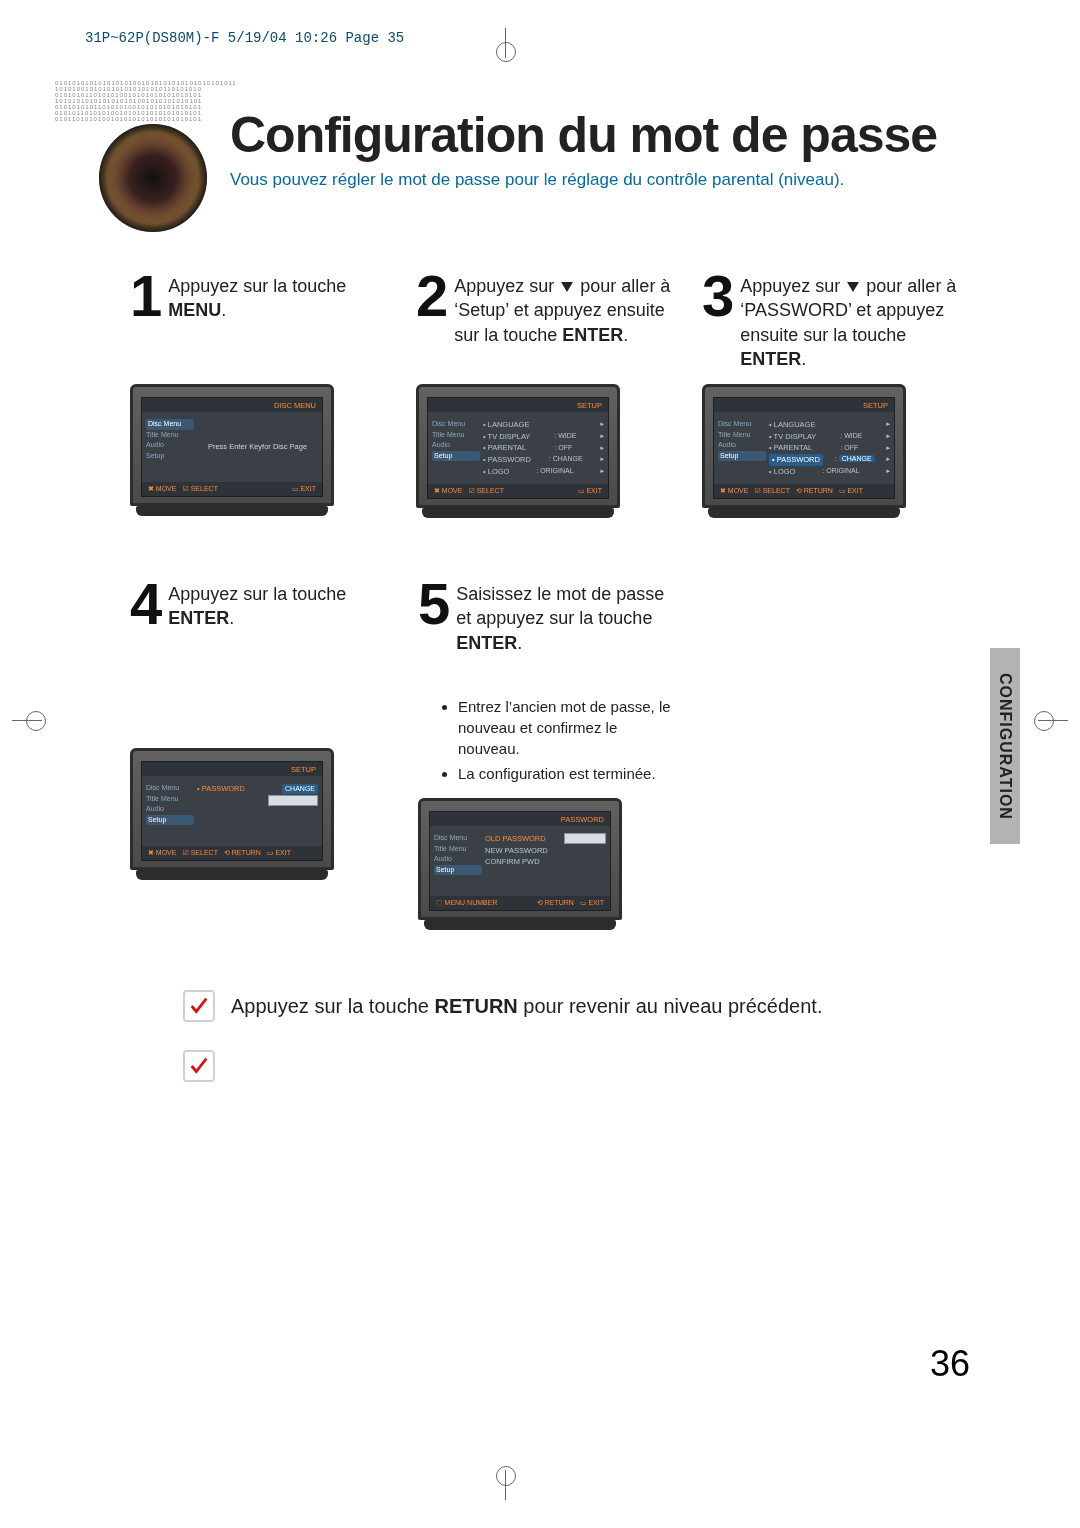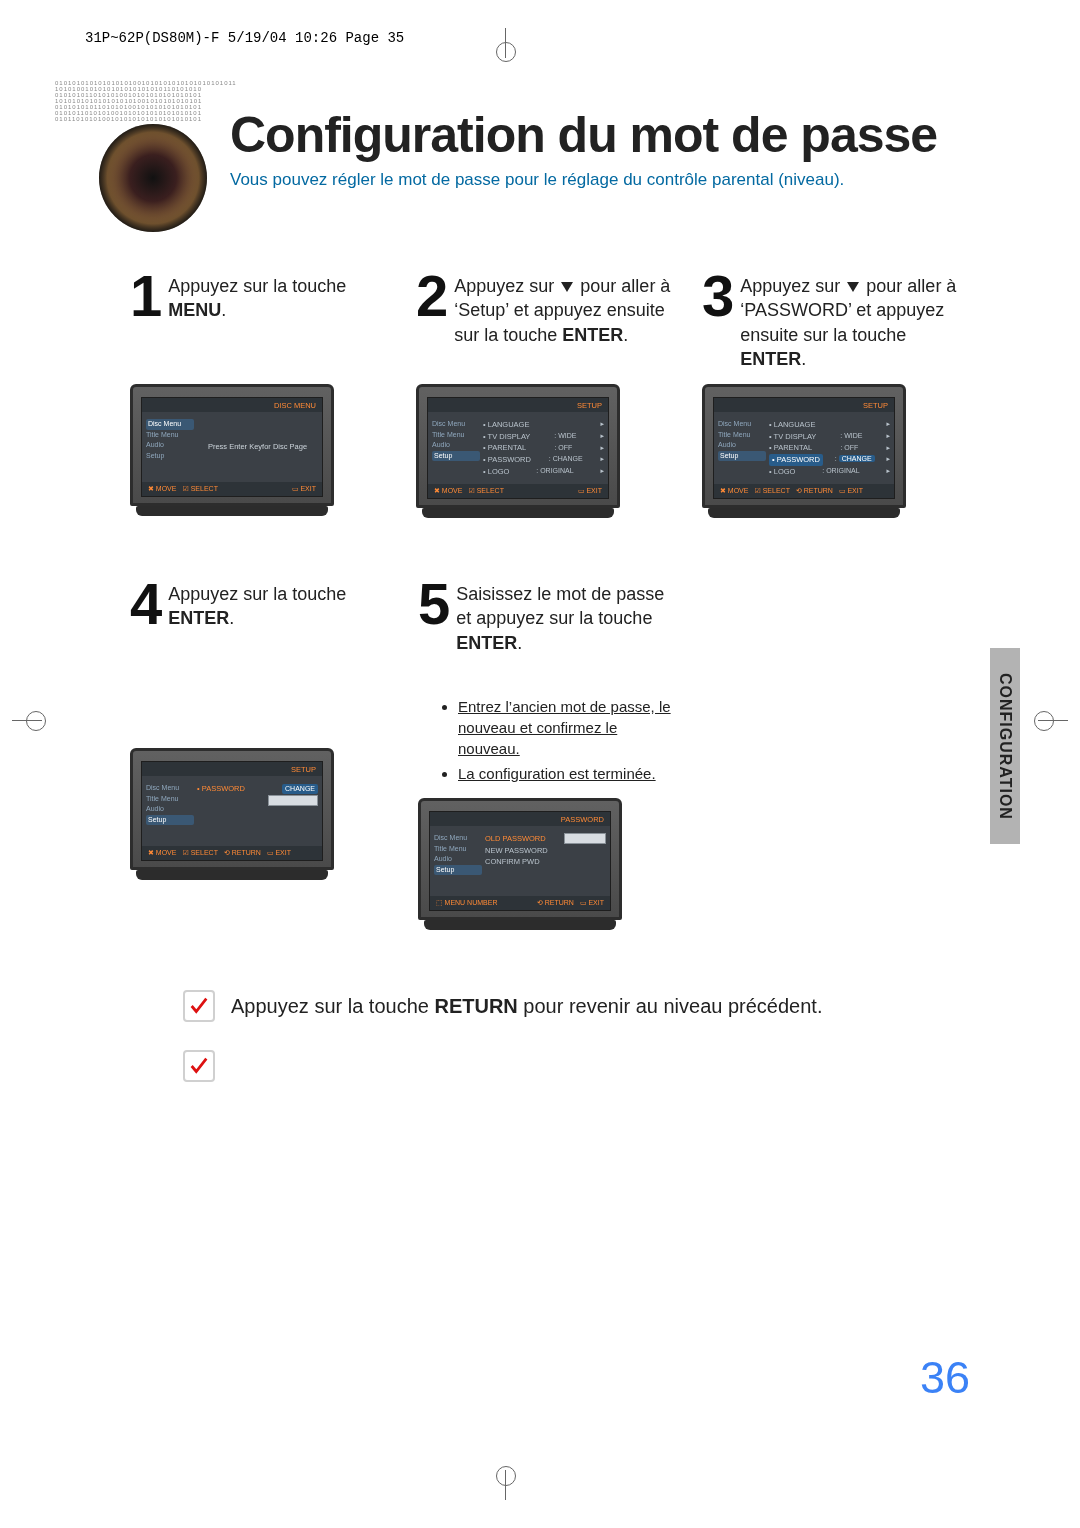--- a/index.html
+++ b/index.html
@@ -26,21 +26,21 @@
   .crop-left { top: 720px; left: 12px; width: 30px; height: 1px; }
   .crop-left:before { content:''; position:absolute; top:-9px; left:14px; width:18px; height:18px; border:1px solid #666; border-radius:50%;}
   .crop-right { position:absolute; top:720px; right:12px; width:30px; height:1px; background:#666;}
   .crop-right:before { content:''; position:absolute; top:-9px; right:14px; width:18px; height:18px; border:1px solid #666; border-radius:50%;}
   .crop-bottom { position:absolute; bottom:28px; left:505px; width:1px; height:30px; background:#666;}
   .crop-bottom:before { content:''; position:absolute; left:-9px; bottom:14px; width:18px; height:18px; border:1px solid #666; border-radius:50%;}
 
   .header-line {
     font-family: "Courier New", monospace;
     font-size: 14px;
-    color: #000000;
+    color: #0c4a6e;
     margin: 0 0 40px 25px;
   }
 
   .speaker {
     position: absolute;
     left: 55px;
     top: 80px;
     width: 195px;
     height: 195px;
   }
@@ -103,21 +103,20 @@
     display:inline-block; width:0; height:0;
     border-left:6px solid transparent; border-right:6px solid transparent;
     border-top:10px solid #222; vertical-align: middle; margin:0 2px;
   }
 
   .bullets {
     font-size: 15px;
     line-height: 1.4;
     margin: 8px 0 14px 0;
     color: #222;
-    text-decoration: underline;
   }
   .bullets li { margin-bottom: 4px; }
 
   .tv {
     width: 204px;
     margin: 4px 0 0 0;
   }
   .tv-frame {
     background: linear-gradient(#616161, #4a4a4a);
     border: 3px solid #2d2d2d;
@@ -211,23 +210,23 @@
     border: 2px solid #d0d0d0; border-radius: 4px;
     display:inline-flex; align-items:center; justify-content:center;
     margin-right: 16px;
     background:#fff;
   }
   .red-tick svg { width:22px; height:22px; }
 
   .page-num {
     position:absolute;
     right: 110px;
-    bottom: 124px;
-    font-size: 45px;
-    color: #3b82f6;
+    bottom: 143px;
+    font-size: 36px;
+    color: #000000;
   }
 </style>
 </head>
 <body>
 
 <div class="page">
 
   <div class="crop-top"></div>
   <div class="crop-left"></div>
   <div class="crop-right"></div>

